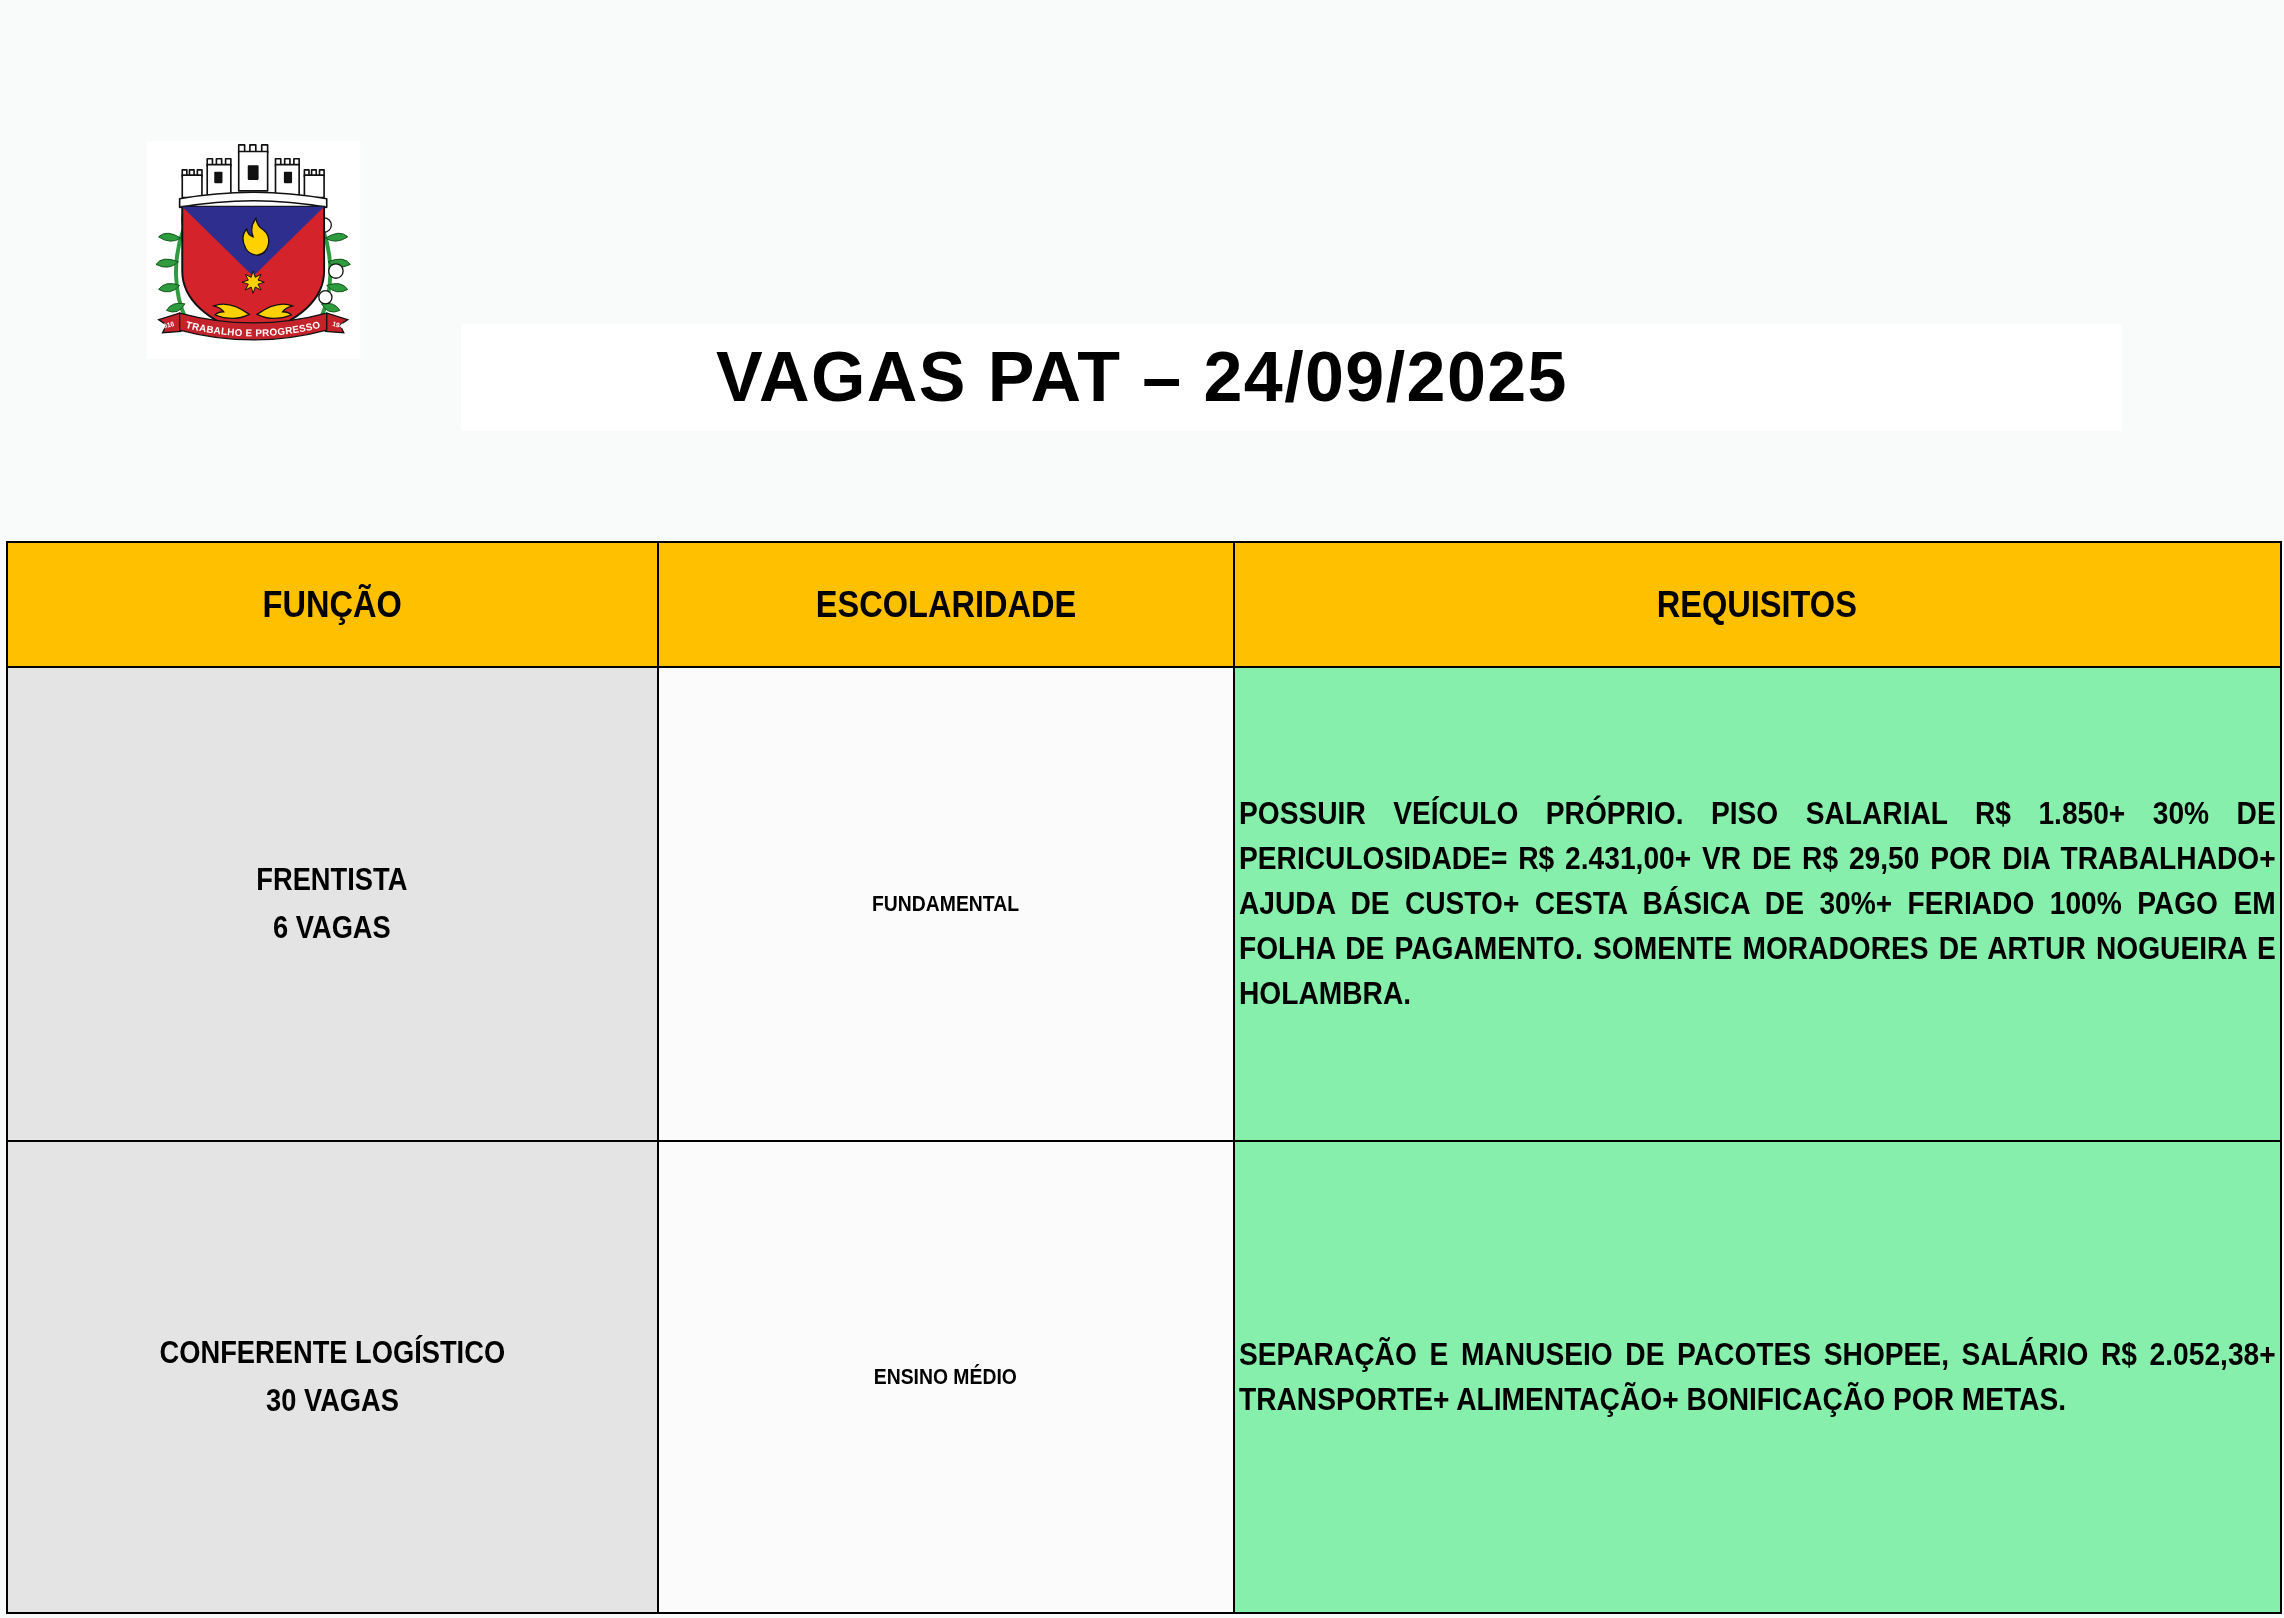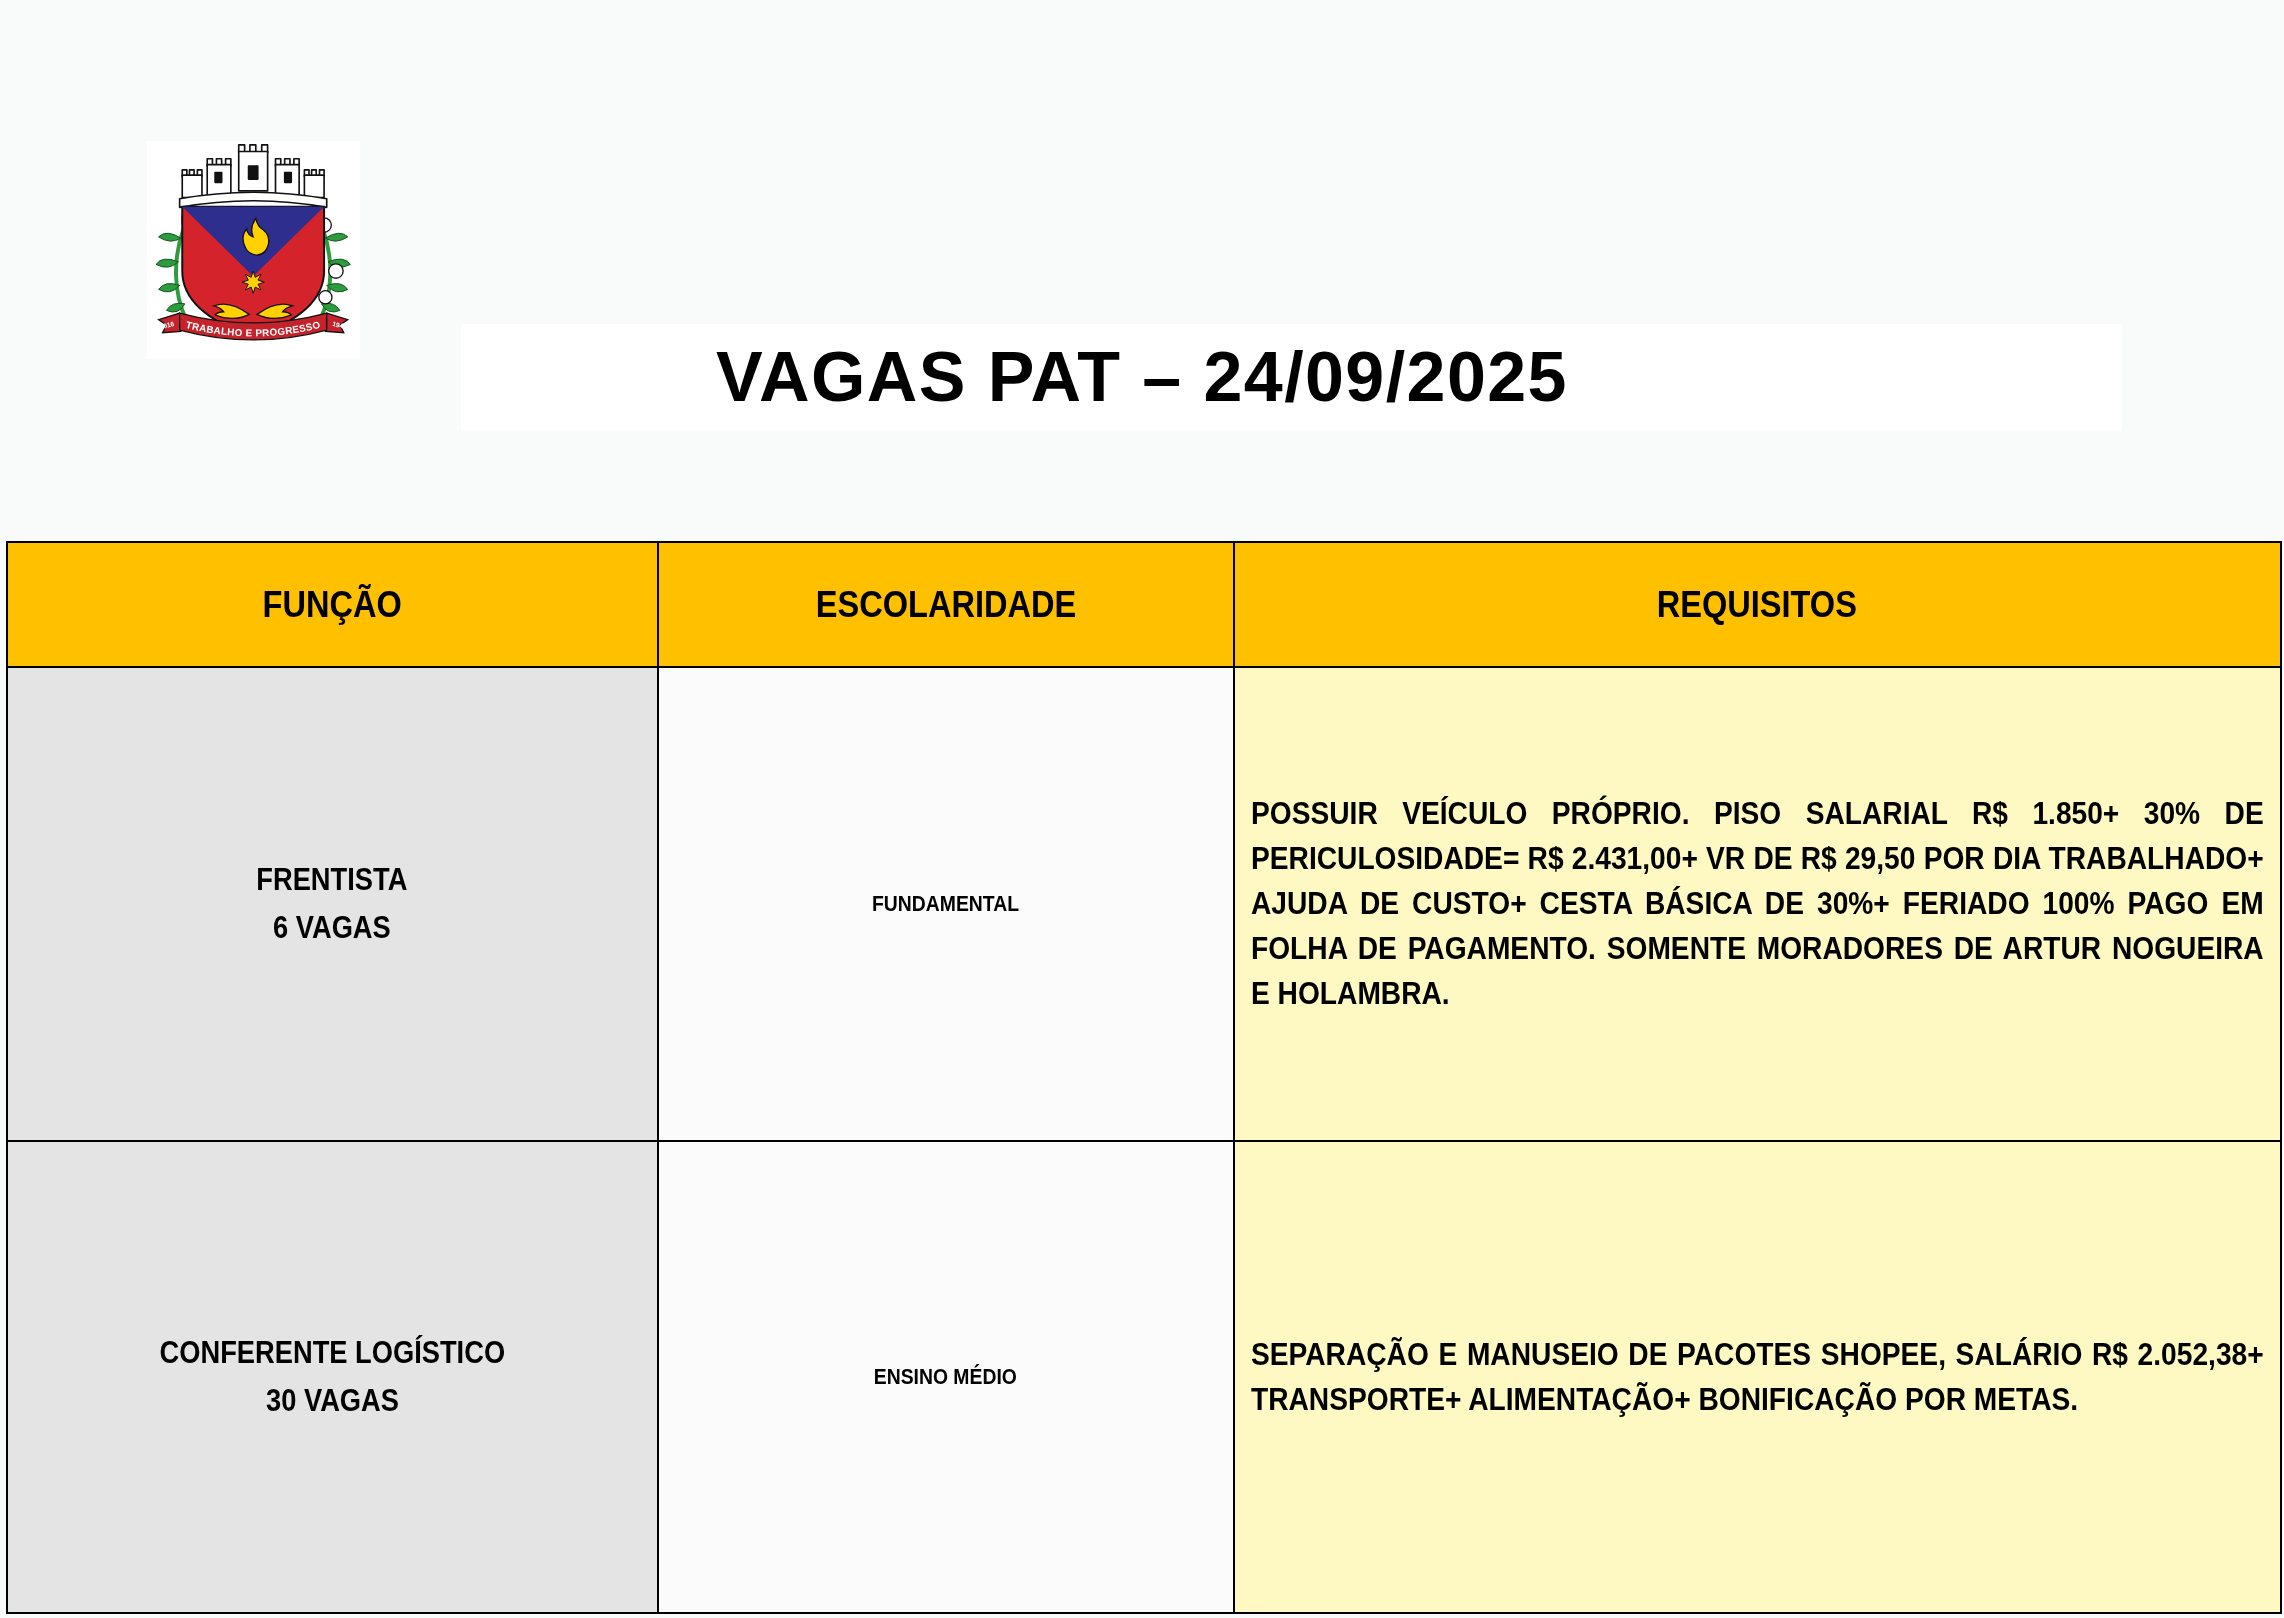--- a/index.html
+++ b/index.html
@@ -23,32 +23,32 @@
   }
 
   
   table.vagas{
     position:absolute;left:5.6px;top:541px;width:2274px;height:1073px;
     border-collapse:collapse;table-layout:fixed;
     border:2.8px solid #000;
   }
   table.vagas th, table.vagas td{
     border:2.1px solid #000;
-    padding:16px;
+    padding:4px;
     font-weight:bold;
     text-align:center;vertical-align:middle;
     overflow:hidden;
   }
   col.c1{width:651px;} col.c2{width:576px;} col.c3{width:1047px;}
   tr.hdr{height:125px;}
   tr.hdr th{background:#FFC000;font-size:37px;}
   tr.r1{height:318px;} tr.r2{height:317px;} tr.r3{height:301px;}
   td.funcao{background:#E4E4E4;font-size:31px;line-height:1.55;}
   td.escol{background:#FAFBFA;font-size:22px;}
-  td.req{background:#fef9c3;padding:0 14px;text-align:left;}
+  td.req{background:#86efac;padding:0 14px;text-align:left;}
   .req-inner{
     font-size:32px;line-height:45px;text-align:justify;
     width:113.6%;transform:scaleX(0.88);transform-origin:0 50%;
   }
   
   .cond{display:inline-block;transform:scaleX(0.88);white-space:nowrap;}
 </style>
 </head>
 <body>
 

